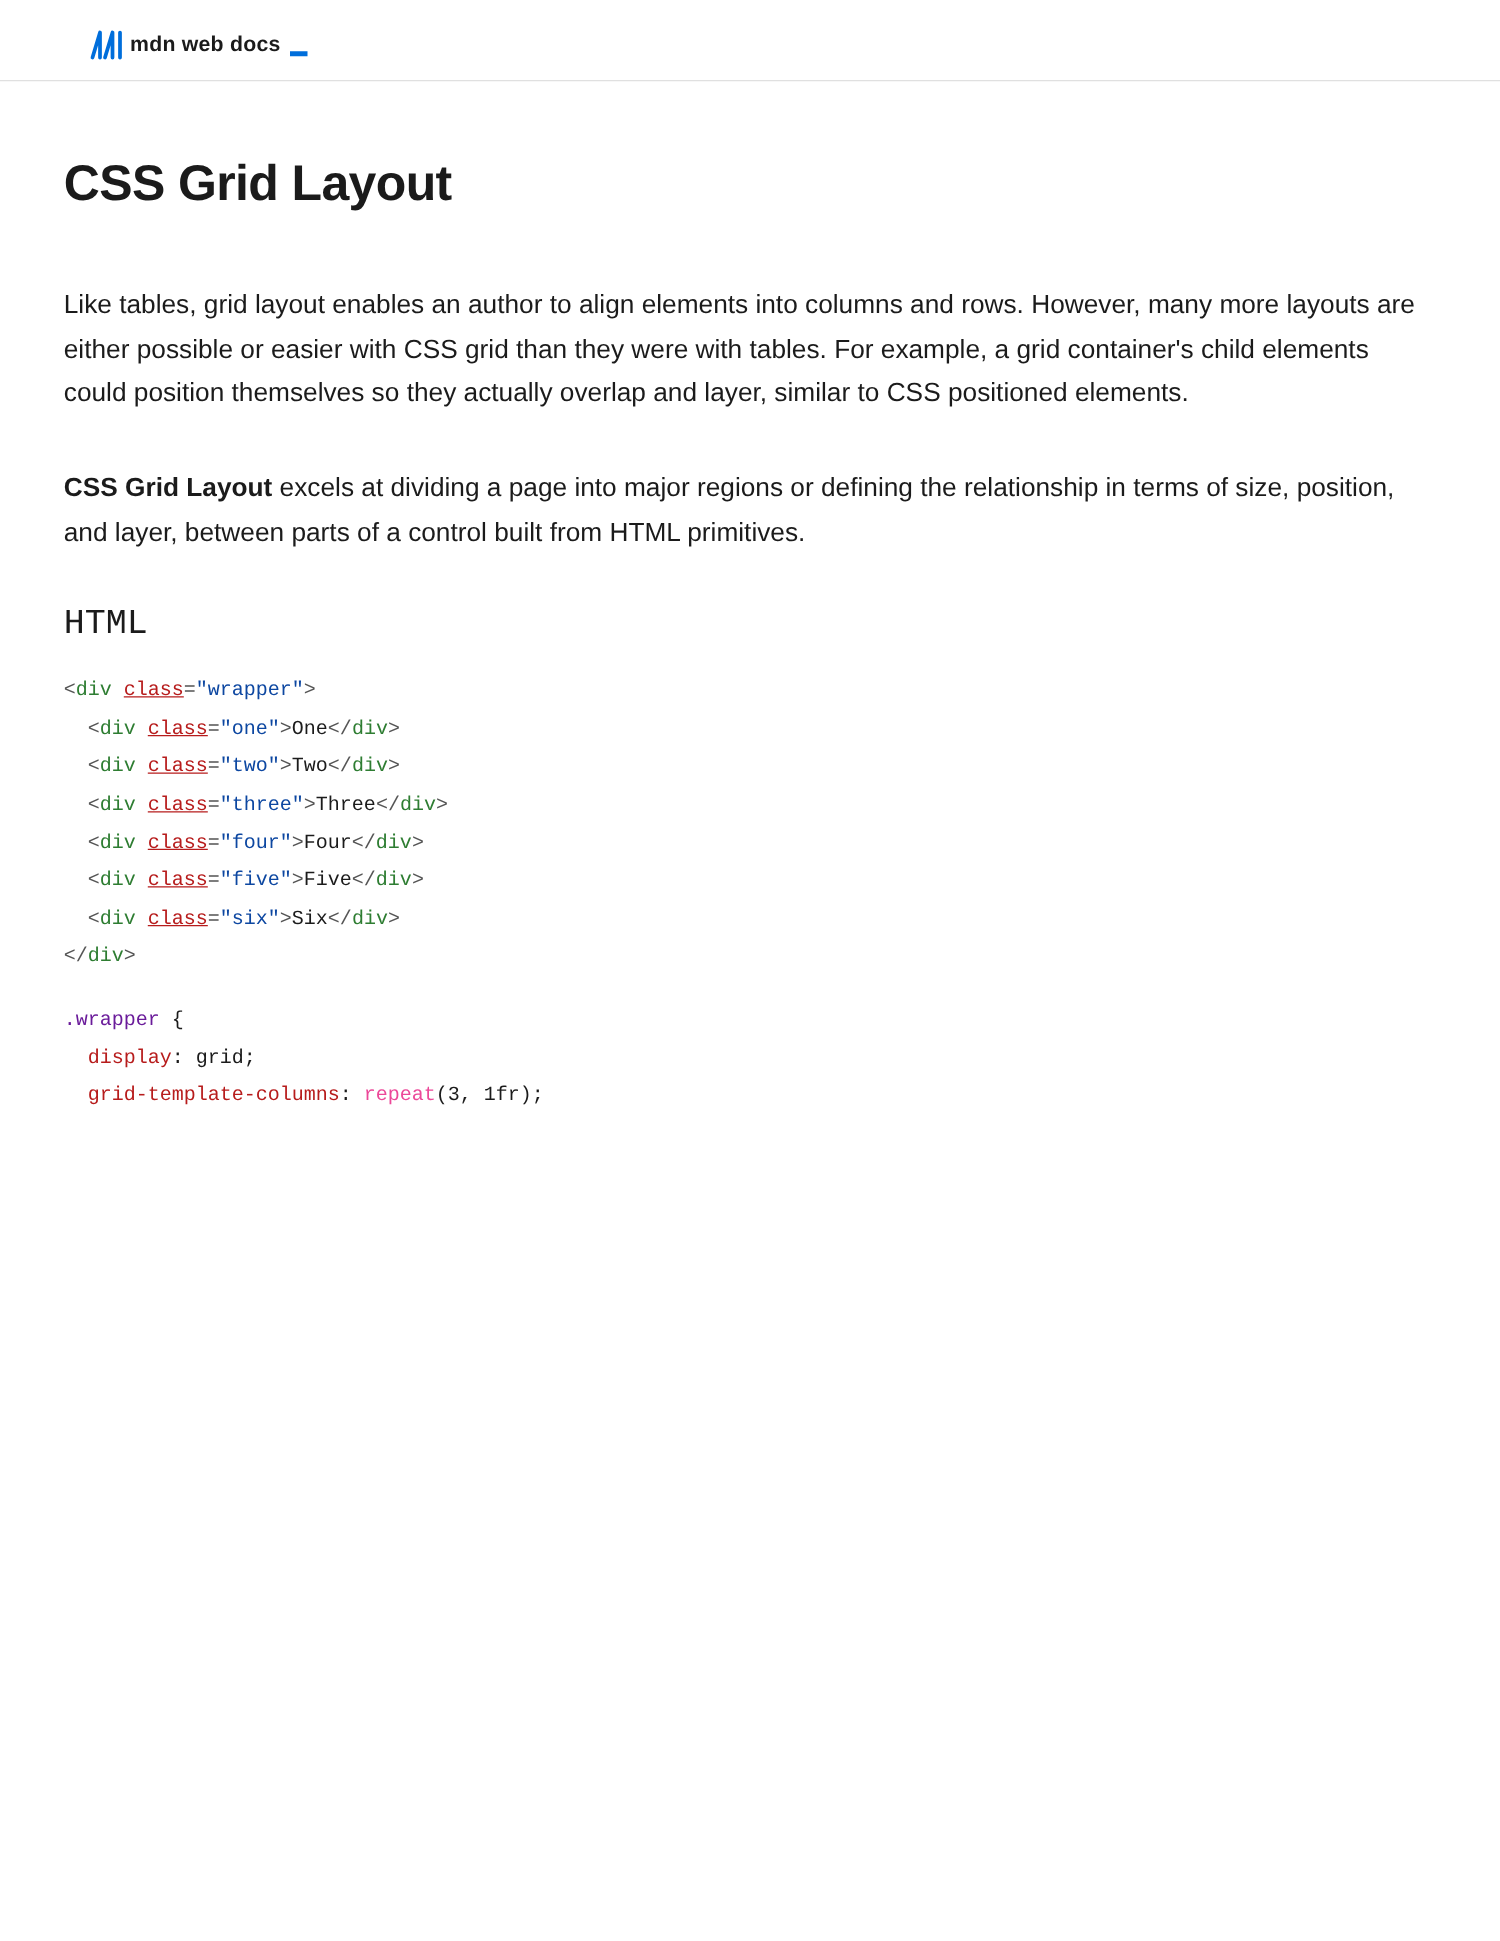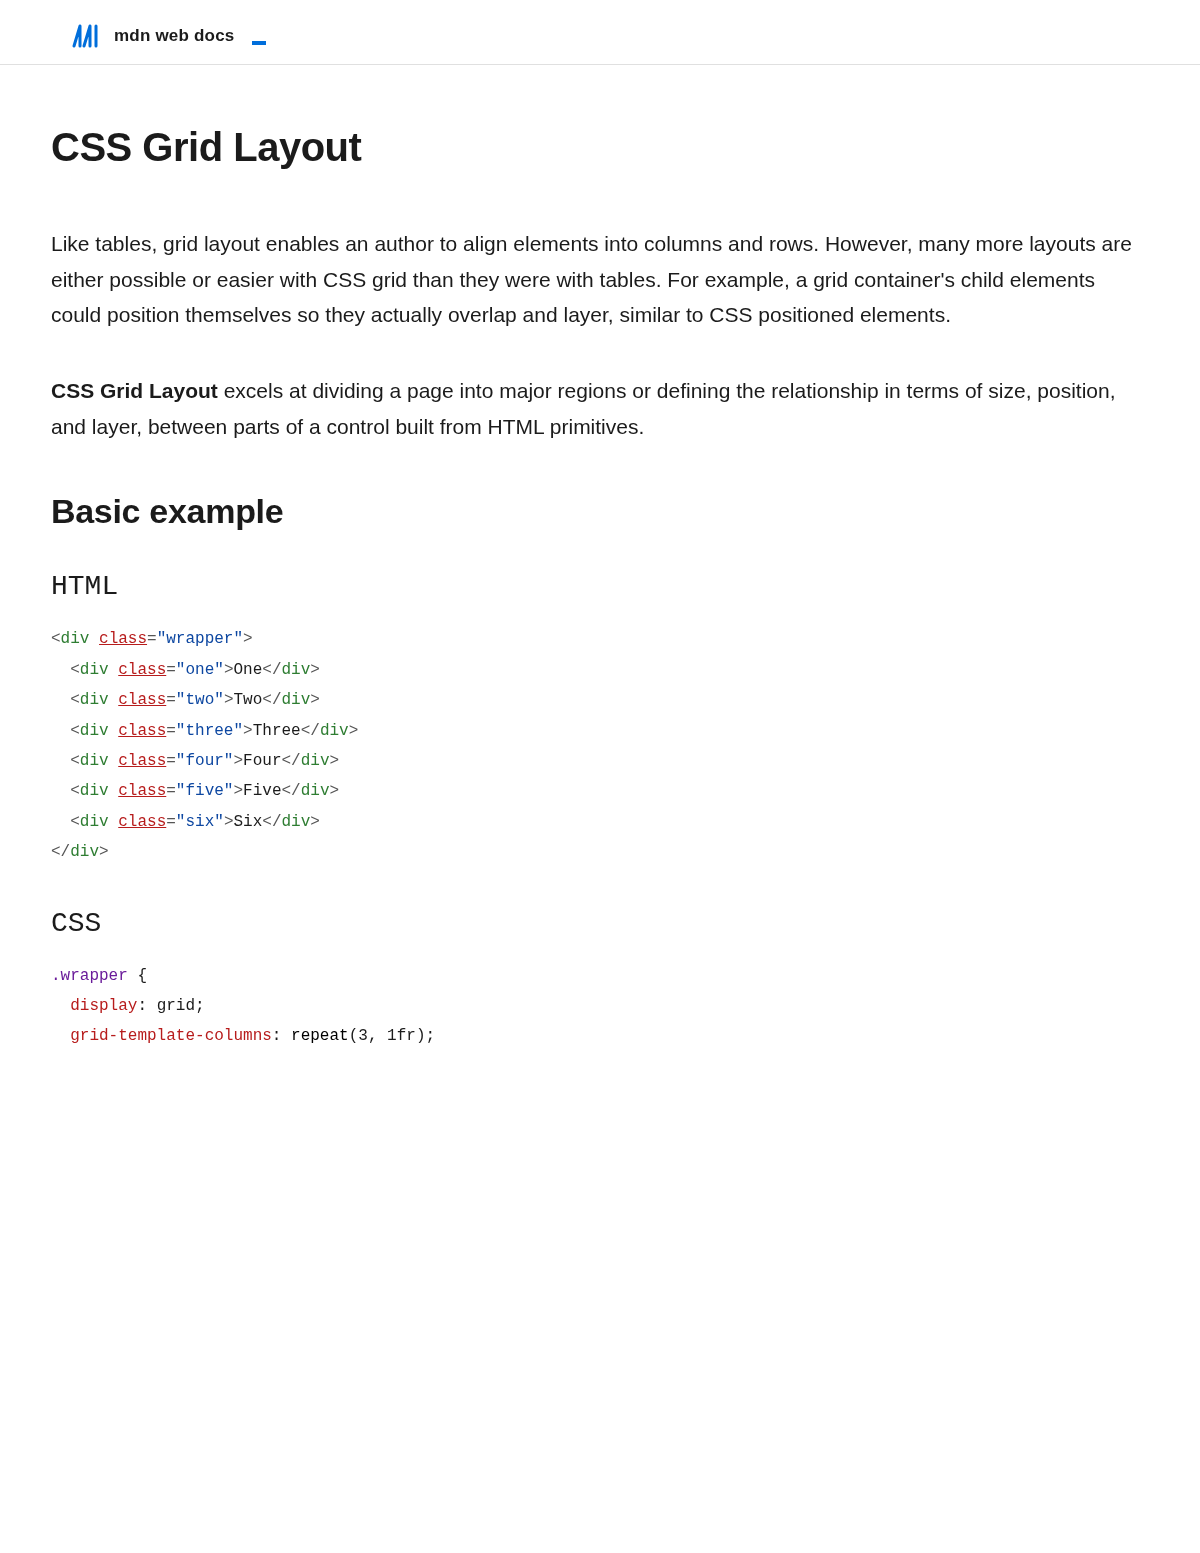--- a/index.html
+++ b/index.html
@@ -9,21 +9,21 @@
     background: #fff;
     width: 1200px;
   }
   .header {
     padding: 24px 72px 16px;
     border-bottom: 1px solid #e0e0e0;
   }
   .logo {
     display: flex;
     align-items: center;
-    gap: 16px;
+    gap: 6px;
   }
   .logo-text {
     font-weight: 600;
     font-size: 17px;
     color: #1b1b1b;
     letter-spacing: 0.2px;
   }
   .logo-cursor {
     width: 14px;
     height: 4px;
@@ -72,21 +72,21 @@
     line-height: 1.9;
     color: #1b1b1b;
     white-space: pre;
     margin-bottom: 20px;
   }
   .tk-tag   { color: #2e7d32; }
   .tk-attr  { color: #b71c1c; text-decoration: underline; }
   .tk-str   { color: #0d47a1; }
   .tk-sel   { color: #6a1b9a; }
   .tk-prop  { color: #b71c1c; }
-  .tk-fn    { color: #000000; margin-top: 44px; }
+  .tk-fn    { color: #ec4899; margin-top: 44px; }
   .tk-punc  { color: #555; }
 </style>
 </head>
 <body>
 
 <div class="header">
   <a class="logo" href="#" style="text-decoration:none;">
     <svg width="26" height="24" viewBox="0 0 26 24">
       <path d="M2 22 L8 2 M8 2 L8 22 M12 22 L18 2 M18 2 L18 22 M24 2 L24 22" stroke="#006edb" stroke-width="3" fill="none" stroke-linecap="round"></path>
     </svg>
@@ -98,33 +98,31 @@
 <div class="main">
 
   <h1>CSS Grid Layout</h1>
 
   <p>Like tables, grid layout enables an author to align elements into columns and rows. However, many more layouts are either possible or easier with CSS grid than they were with tables. For example, a grid container's child elements could position themselves so they actually overlap and layer, similar to CSS positioned elements.</p>
 
   <p>
     <strong>CSS Grid Layout</strong><span> excels at dividing a page into major regions or defining the relationship in terms of size, position, and layer, between parts of a control built from HTML primitives.</span>
   </p>
 
-  <h2>Basic example</h2>
 
 
   <h3>HTML</h3>
 
   <pre><span class="tk-punc">&lt;</span><span class="tk-tag">div</span> <span class="tk-attr">class</span><span class="tk-punc">=</span><span class="tk-str">"wrapper"</span><span class="tk-punc">&gt;</span>
   <span class="tk-punc">&lt;</span><span class="tk-tag">div</span> <span class="tk-attr">class</span><span class="tk-punc">=</span><span class="tk-str">"one"</span><span class="tk-punc">&gt;</span><span>One</span><span class="tk-punc">&lt;/</span><span class="tk-tag">div</span><span class="tk-punc">&gt;</span>
   <span class="tk-punc">&lt;</span><span class="tk-tag">div</span> <span class="tk-attr">class</span><span class="tk-punc">=</span><span class="tk-str">"two"</span><span class="tk-punc">&gt;</span><span>Two</span><span class="tk-punc">&lt;/</span><span class="tk-tag">div</span><span class="tk-punc">&gt;</span>
   <span class="tk-punc">&lt;</span><span class="tk-tag">div</span> <span class="tk-attr">class</span><span class="tk-punc">=</span><span class="tk-str">"three"</span><span class="tk-punc">&gt;</span><span>Three</span><span class="tk-punc">&lt;/</span><span class="tk-tag">div</span><span class="tk-punc">&gt;</span>
   <span class="tk-punc">&lt;</span><span class="tk-tag">div</span> <span class="tk-attr">class</span><span class="tk-punc">=</span><span class="tk-str">"four"</span><span class="tk-punc">&gt;</span><span>Four</span><span class="tk-punc">&lt;/</span><span class="tk-tag">div</span><span class="tk-punc">&gt;</span>
   <span class="tk-punc">&lt;</span><span class="tk-tag">div</span> <span class="tk-attr">class</span><span class="tk-punc">=</span><span class="tk-str">"five"</span><span class="tk-punc">&gt;</span><span>Five</span><span class="tk-punc">&lt;/</span><span class="tk-tag">div</span><span class="tk-punc">&gt;</span>
   <span class="tk-punc">&lt;</span><span class="tk-tag">div</span> <span class="tk-attr">class</span><span class="tk-punc">=</span><span class="tk-str">"six"</span><span class="tk-punc">&gt;</span><span>Six</span><span class="tk-punc">&lt;/</span><span class="tk-tag">div</span><span class="tk-punc">&gt;</span>
 <span class="tk-punc">&lt;/</span><span class="tk-tag">div</span><span class="tk-punc">&gt;</span></pre>
 
-  <h3>CSS</h3>
 
   <pre><span class="tk-sel">.wrapper</span><span> {</span>
   <span class="tk-prop">display</span><span>:</span><span> grid</span><span>;</span>
   <span class="tk-prop">grid-template-columns</span><span>:</span><span class="tk-fn"> repeat</span><span>(3, 1fr)</span><span>;</span></pre>
 
 </div>
 
 </body></html>

